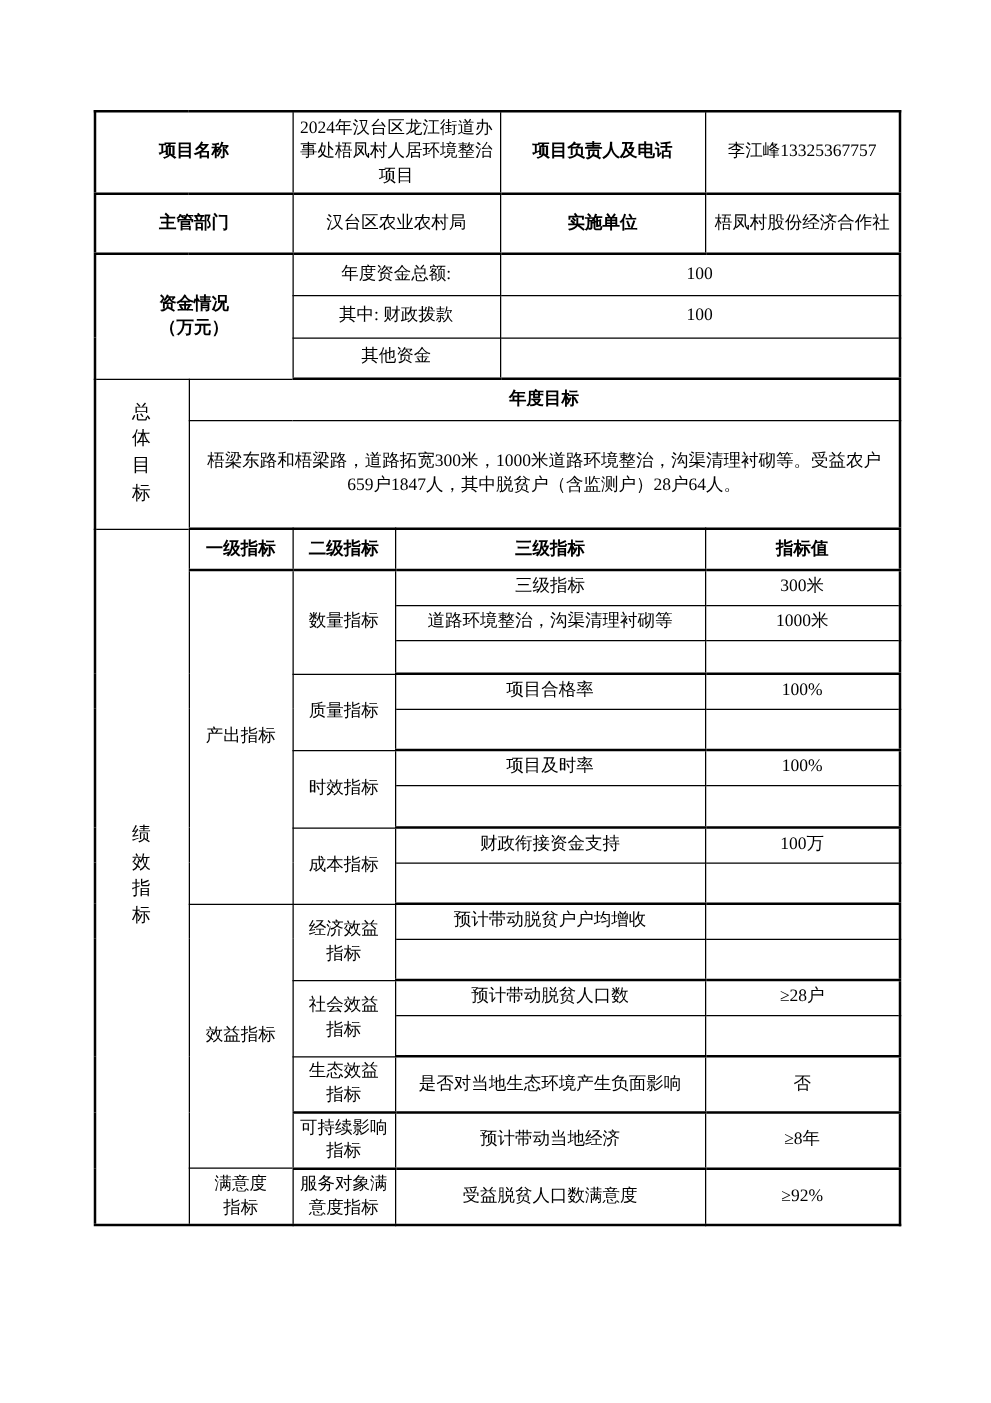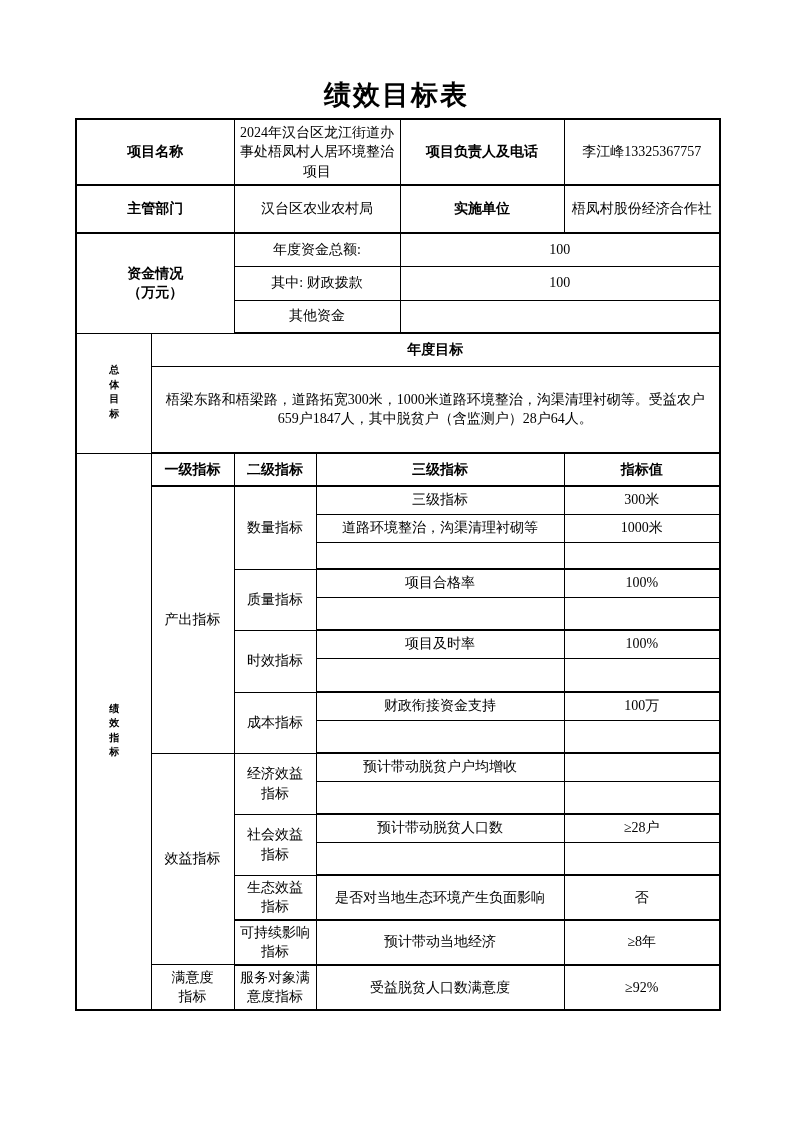--- a/index.html
+++ b/index.html
@@ -32,40 +32,39 @@
   }
   tr.hb > td { border-bottom-width:2px; }
   td.lbl { font-weight:bold; text-align:center; }
   td.left { text-align:left; padding-left:7px; }
   td.right { text-align:right; padding-right:3px; }
   td.met { text-align:left; padding-left:7px; }
   td.goal { text-align:left; padding:6px 10px; font-size:14.5px; line-height:1.65; vertical-align:middle; }
   td.vside { vertical-align:middle; text-align:center; }
   .vtext {
     display:inline-block; width:1.1em; word-break:break-all;
-    font-weight:bold; font-size:10px; line-height:1.45; text-align:right;
+    font-weight:normal; font-size:15px; line-height:1.45; text-align:left;
   }
   .n3 { display:inline-block; max-width:3.4em; word-break:break-all; }
   .n4 { display:inline-block; max-width:4.4em; word-break:break-all; }
   .n5 { display:inline-block; max-width:5.4em; word-break:break-all; }
   tr.h66 > td { height:66px; }
   tr.h50 > td { height:48px; }
   tr.h34 > td { height:34px;margin-left:40px; }
   tr.h33 > td { height:33px;margin-top:20px; }
   tr.h87 > td { height:87px;border-radius:28px; }
   tr.h28 > td { height:28px; }
   tr.h27 > td { height:27px; }
   tr.h40 > td { height:40px; }
   tr.h45 > td { height:45px; }
 </style>
 </head>
 <body>
 
 <div class="page">
-  <h1 class="title">绩效目标表</h1>
 
   <table class="main">
     <colgroup>
       <col style="width:75px">
         <col style="width:83px">
         <col style="width:82px">
       <col style="width:84px">
         <col style="width:164px">
         <col style="width:156px">
     </colgroup>

